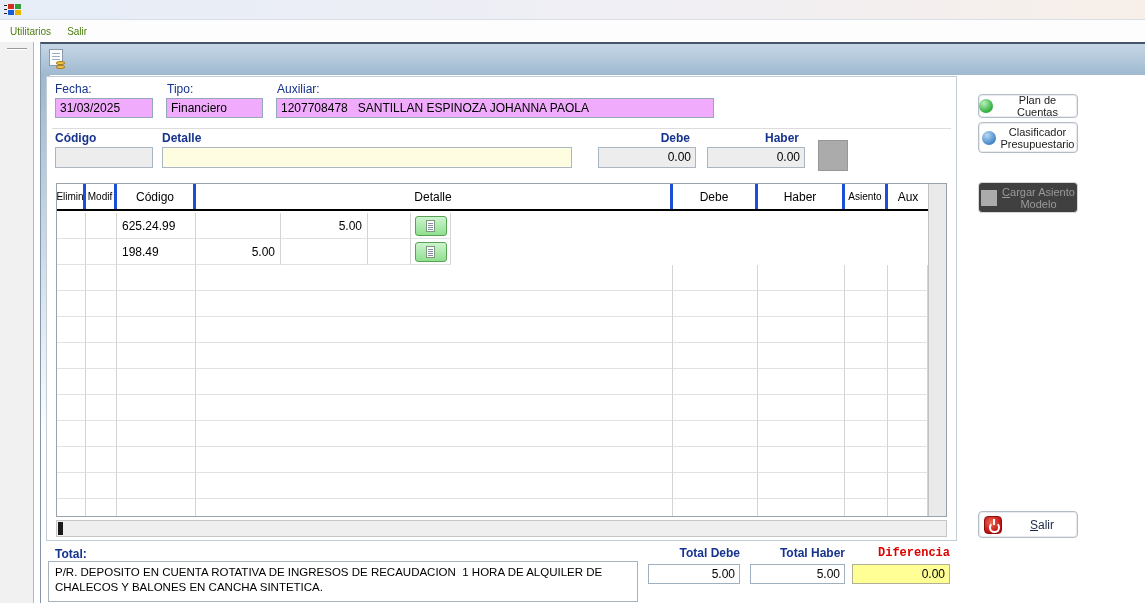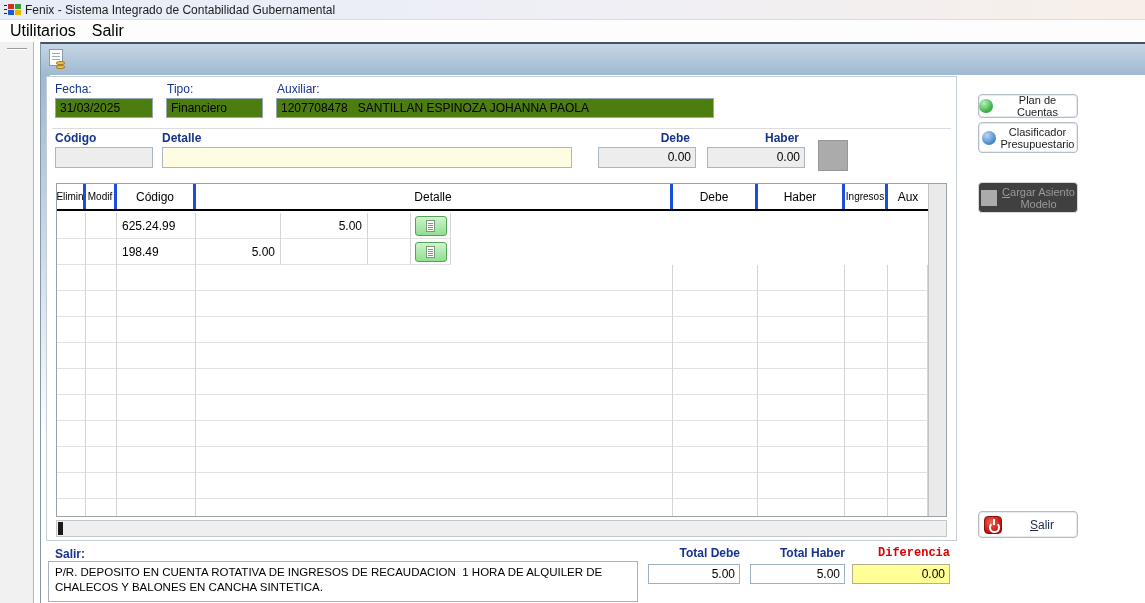--- a/index.html
+++ b/index.html
@@ -18,21 +18,21 @@
   .winflag .fb { left:4px; top:7px; background:#1b5bd2; }
   .winflag .fy { left:11px; top:7px; background:#e9bölm0;}
   .winflag .fy { left:11px; top:7px; background:#e9b400; }
   .winflag .d1,.winflag .d2,.winflag .d3 { width:3px; height:1px; background:#222; left:0; }
   .winflag .d1{top:2px}.winflag .d2{top:6px}.winflag .d3{top:10px}
   .title-text { font-size:12px; color:#1c1c1c; }
 
   
   .menubar { left:0; top:20px; width:1145px; height:22px; background:#fdfdfd;
     display:flex; align-items:center; }
-  .menu-item { font-size:16px; color:#000000; padding:3px 8px; cursor:default; }
+  .menu-item { font-size:10px; color:#4d7c0f; padding:3px 8px; cursor:default; }
   .menu-item:first-child { margin-left:2px; }
 
   
   .left-panel { left:0; top:42px; width:34px; height:561px; background:#f1f1f1;
     border-right:1px solid #b6b6b6; }
   .splitter { left:7px; top:48px; width:20px; height:2px; background:#fff;
     border-top:1px solid #9a9a9a; }
   .content-frame { left:40px; top:42px; width:1105px; height:561px; background:#ffffff;
     border-top:2px solid #44546a; border-left:1px solid #8496ac; }
   .toolbar { left:41px; top:44px; width:1104px; height:31px;
@@ -49,21 +49,21 @@
   .doc-coins .coin { position:absolute; width:9px; height:4px; border-radius:50%;
     background:#eec34e; border:1px solid #a87c1c; }
   .doc-coins .c1 { left:9px; top:13px; } .doc-coins .c2 { left:9px; top:17px; }
 
   
   .form-panel { left:46px; top:76px; width:911px; height:465px;
     border:1px solid #c3cdd8; background:#fff; }
   .lbl { font-size:12px; color:#16338e; }
   .lbl-b { font-size:12px; font-weight:bold; color:#16338e; }
   .lbl-red { font-size:12px; font-weight:bold; color:#dd0000; }
-  .field { font-size:12px; color:#000; border:1px solid #94a8b8; background:#4d7c0f;
+  .field { font-size:12px; color:#000; border:1px solid #94a8b8; background:#f0abfc;
     height:20px; line-height:18px; padding:0 4px; white-space:pre; overflow:hidden; }
   .field-gray { background:#ededed; border-color:#aab6c2; }
   .field-yellow { background:#fffde1; border-color:#aab6c2; }
   .field-white { background:#ffffff; border-color:#9fb0c0; }
   .field-dif { background:#ffff96; border-color:#b0b092; }
   .num { text-align:right; }
   .divider { left:52px; top:128px; width:899px; height:1px; background:#dcdcdc; }
   .gray-square { left:818px; top:140px; width:30px; height:31px; background:#ababab;
     border:1px solid #979797; }
 
@@ -129,21 +129,20 @@
 <div class="abs titlebar">
   <span class="winflag">
     <i class="d1"></i>
       <i class="d2"></i>
       <i class="d3"></i>
     <i class="fr"></i>
       <i class="fg"></i>
       <i class="fb"></i>
       <i class="fy"></i>
   </span>
-  <span class="title-text">Fenix - Sistema Integrado de Contabilidad Gubernamental</span>
 </div>
 
 <div class="abs menubar">
   <span class="menu-item">Utilitarios</span>
   <span class="menu-item">Salir</span>
 </div>
 
 <div class="abs left-panel"></div>
 <div class="abs splitter"></div>
 <div class="abs content-frame"></div>
@@ -180,21 +179,21 @@
 <div class="abs gray-square"></div>
 
 <div class="abs grid">
   <div class="grid-head">
     <div class="hcell small h-elimin">Elimin</div>
     <div class="hcell small h-modif">Modif</div>
     <div class="hcell h-codigo">Código</div>
     <div class="hcell h-detalle">Detalle</div>
     <div class="hcell h-debe">Debe</div>
     <div class="hcell h-haber">Haber</div>
-    <div class="hcell small h-ordenar">Ingresos</div>
+    <div class="hcell small h-ordenar">Asiento</div>
     <div class="hcell h-aux">Aux</div>
   </div>
   <div class="grid-body">
       <div class="trow">
         <div class="tcell c-elimin"></div>
         <div class="tcell c-modif"></div>
         <div class="tcell c-codigo">625.24.99</div>
         <div class="tcell c-debe"></div>
         <div class="tcell c-haber">5.00</div>
         <div class="tcell c-ordenar"></div>
@@ -334,21 +333,21 @@
 </div>
 <div class="abs side-btn btn-disabled" style="left:978px; top:182px; width:100px; height:31px;">
   <span class="gray-chip"></span>
   <span class="txt"><span><u>C</u>argar Asiento</span><br><span>Modelo</span></span>
 </div>
 <div class="abs side-btn" style="left:978px; top:511px; width:100px; height:27px; justify-content:flex-start; padding-left:5px;">
   <span class="power"></span>
   <span class="salir-txt" style="flex:1; text-align:center;"><u>S</u>alir</span>
 </div>
 
-<div class="abs lbl-b" style="left:55px; top:547px;">Salir:</div>
+<div class="abs lbl-b" style="left:55px; top:547px;">Total:</div>
 <div class="abs glosa-box">P/R. DEPOSITO EN CUENTA ROTATIVA DE INGRESOS DE RECAUDACION  1 HORA DE ALQUILER DE CHALECOS Y BALONES EN CANCHA SINTETICA.</div>
 
 <div class="abs lbl-b num" style="left:645px; top:546px; width:95px;">Total Debe</div>
 <div class="abs field field-white num" style="left:648px; top:564px; width:92px;">5.00</div>
 
 <div class="abs lbl-b num" style="left:748px; top:546px; width:97px;">Total Haber</div>
 <div class="abs field field-white num" style="left:750px; top:564px; width:95px;">5.00</div>
 
 <div class="abs lbl-red num" style="left:850px; top:546px; width:100px;font-family:Liberation Mono, monospace;">Diferencia</div>
 <div class="abs field field-dif num" style="left:852px; top:564px; width:98px;">0.00</div>

